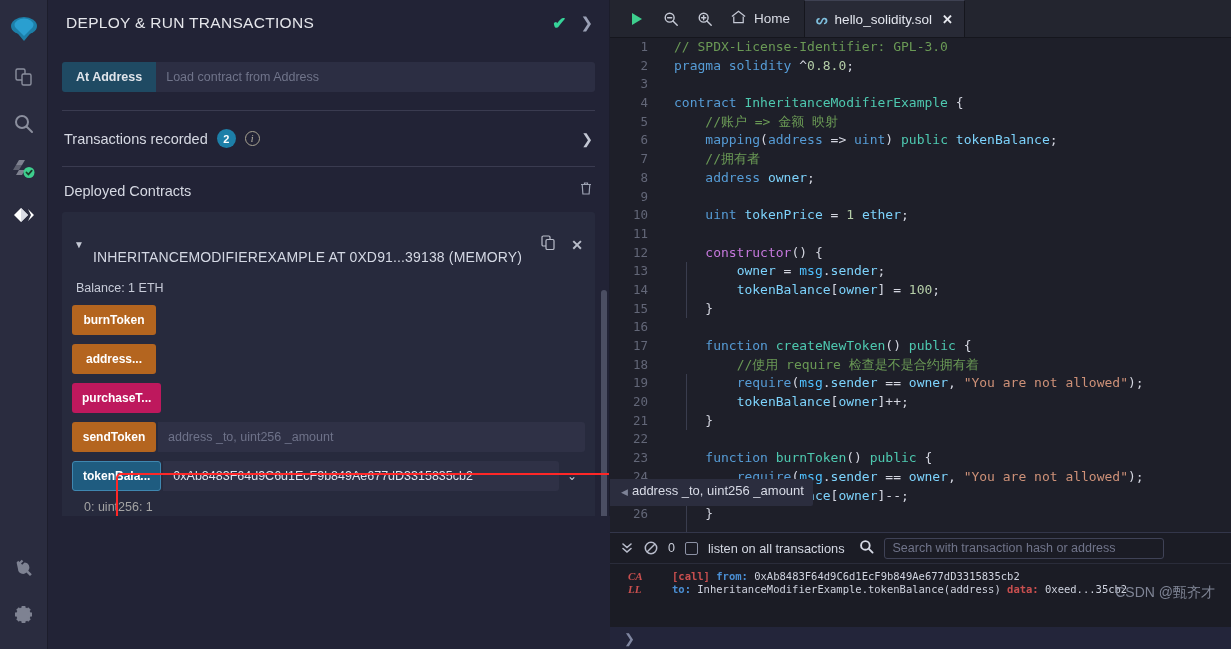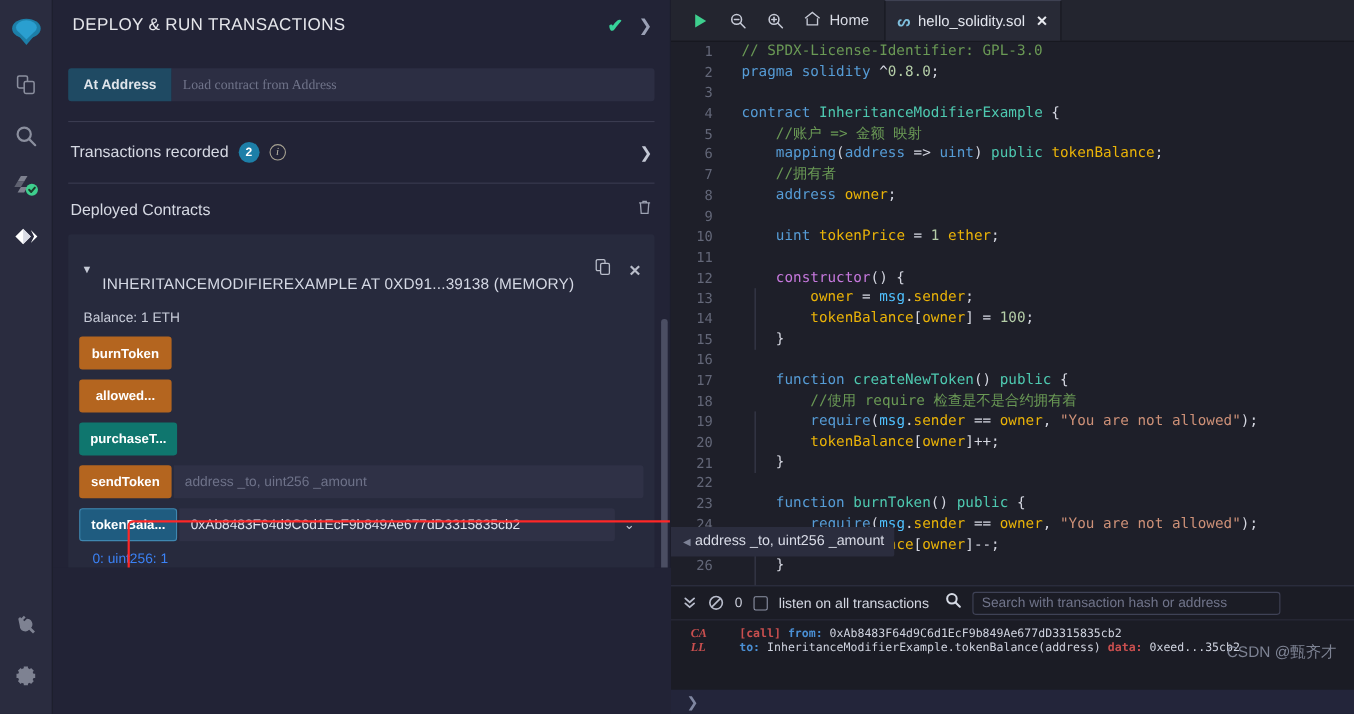--- a/index.html
+++ b/index.html
@@ -62,21 +62,21 @@
     font-family: "Liberation Sans", sans-serif;
     cursor: pointer;
     white-space: nowrap;
   }
   .at-address-input {
     flex: 1 1 auto;
     background: #2c2e43; border: none;
     color: #ec4899; font-size: 12.5px;
     padding: 0 10px;
     border-radius: 0 3px 3px 0;
-    font-family: Liberation Serif, serif;
+    font-family: Liberation Sans, sans-serif;
     outline: none;
   }
   .at-address-input::placeholder { color: #70748a; }
 
   .divider { height: 1px; background: #3a3b50; margin: 0 0; }
 
   .txrec-row {
     display: flex; align-items: center;
     padding: 18px 2px 18px 2px;
   }
@@ -120,21 +120,21 @@
   .fn-btn {
     min-width: 84px; height: 30px;
     border: none; border-radius: 3px;
     color: #fff; font-size: 12px; font-weight: bold;
     font-family: "Liberation Sans", sans-serif;
     cursor: pointer; padding: 0 10px;
     text-align: center;
     white-space: nowrap; overflow: hidden;
   }
   .fn-btn.orange { background: #b4651f; }
-  .fn-btn.red    { background: #0f766e; }
+  .fn-btn.red    { background: #be185d; }
   .fn-btn.blue   { background: #1f5c80; border: 1px solid #3f87b0; }
   .fn-input {
     flex: 1 1 auto; height: 30px;
     background: #2f3146; border: none;
     color: #c9cdd9; font-size: 12.5px; padding: 0 10px;
     border-radius: 0 3px 3px 0;
     font-family: "Liberation Sans", sans-serif; outline: none;
     margin-left: 2px;
   }
   .fn-input::placeholder { color: #6e7289; }
@@ -142,21 +142,21 @@
   .fn-chev { color: #c4c8d4; font-size: 12px; padding: 0 8px; }
 
   
   .result-box {
     position: absolute;
     left: 68px; top: 473px; width: 519px; height: 64px;
     border: 2.5px solid #ff2727; border-radius: 5px;
     pointer-events: none;
     z-index: 30;
   }
-  .result-line { color: #3b82f6; font-size: 12.5px; padding: 7px 2px 4px 12px; }
+  .result-line { color: #a3a3a3; font-size: 12.5px; padding: 7px 2px 4px 12px; }
 
   .lowlevel { padding: 14px 2px 0 2px; text-decoration: underline; }
   .lowlevel-hdr { display: flex; align-items: center; }
   .lowlevel-title { color: #d6d9e3; font-size: 13.5px; flex: 1 1 auto; }
   .lowlevel-i { color: #d5d8e2; font-size: 13px; font-weight: bold; font-family: "Liberation Serif", serif; }
   .calldata-label { color: #c5c9d6; font-size: 12.5px; padding: 10px 0 7px 0; }
   .calldata-row { display: flex; align-items: flex-end; height: 31px; margin-top: 16px; }
   .calldata-input {
     flex: 1 1 auto; background: #2e3044; border: none;
     border-radius: 3px 0 0 3px; outline: none;
@@ -213,21 +213,21 @@
   }
   .code { padding-left: 12px; color: #d4d6e0; }
   .guide { position: absolute; left: 76px; width: 1px; background: #3a3d4e; }
 
   
   .c-com { color: #6a9955; }
   .c-kw  { color: #c678dd; }
   .c-kw2 { color: #569cd6; }
   .c-type{ color: #4ec9b0; }
   .c-fn  { color: #4ec9b0; }
-  .c-id  { color: #eab308; }
+  .c-id  { color: #7dd3fc; }
   .c-num { color: #b5cea8; }
   .c-str { color: #ce9178; }
   .c-glob{ color: #4fc1ff; }
   .c-op  { color: #d4d6e0; }
 
   .tooltip {
     position: absolute;
     background: #2b2d3e; color: #d8dbe6;
     font-family: "Liberation Sans", sans-serif; font-size: 13px;
     padding: 3px 9px 4px 9px; border-radius: 2px;
@@ -381,21 +381,21 @@
           <span class="card-ic" style="margin-left:6px;font-size:14px;font-weight:bold">✕</span>
         </div>
 
         <div class="balance">Balance: 1 ETH</div>
 
         <div>
           <div class="fn-row">
             <button class="fn-btn orange">burnToken</button>
           </div>
           <div class="fn-row">
-            <button class="fn-btn orange">allowed...</button>
+            <button class="fn-btn orange">address...</button>
           </div>
           <div class="fn-row">
             <button class="fn-btn red">purchaseT...</button>
           </div>
           <div class="fn-row">
             <button class="fn-btn orange">sendToken</button>
             <input class="fn-input" placeholder="address _to, uint256 _amount" style="">
           </div>
           <div class="fn-row" style="margin-bottom:2px">
             <button class="fn-btn blue">tokenBala...</button>

